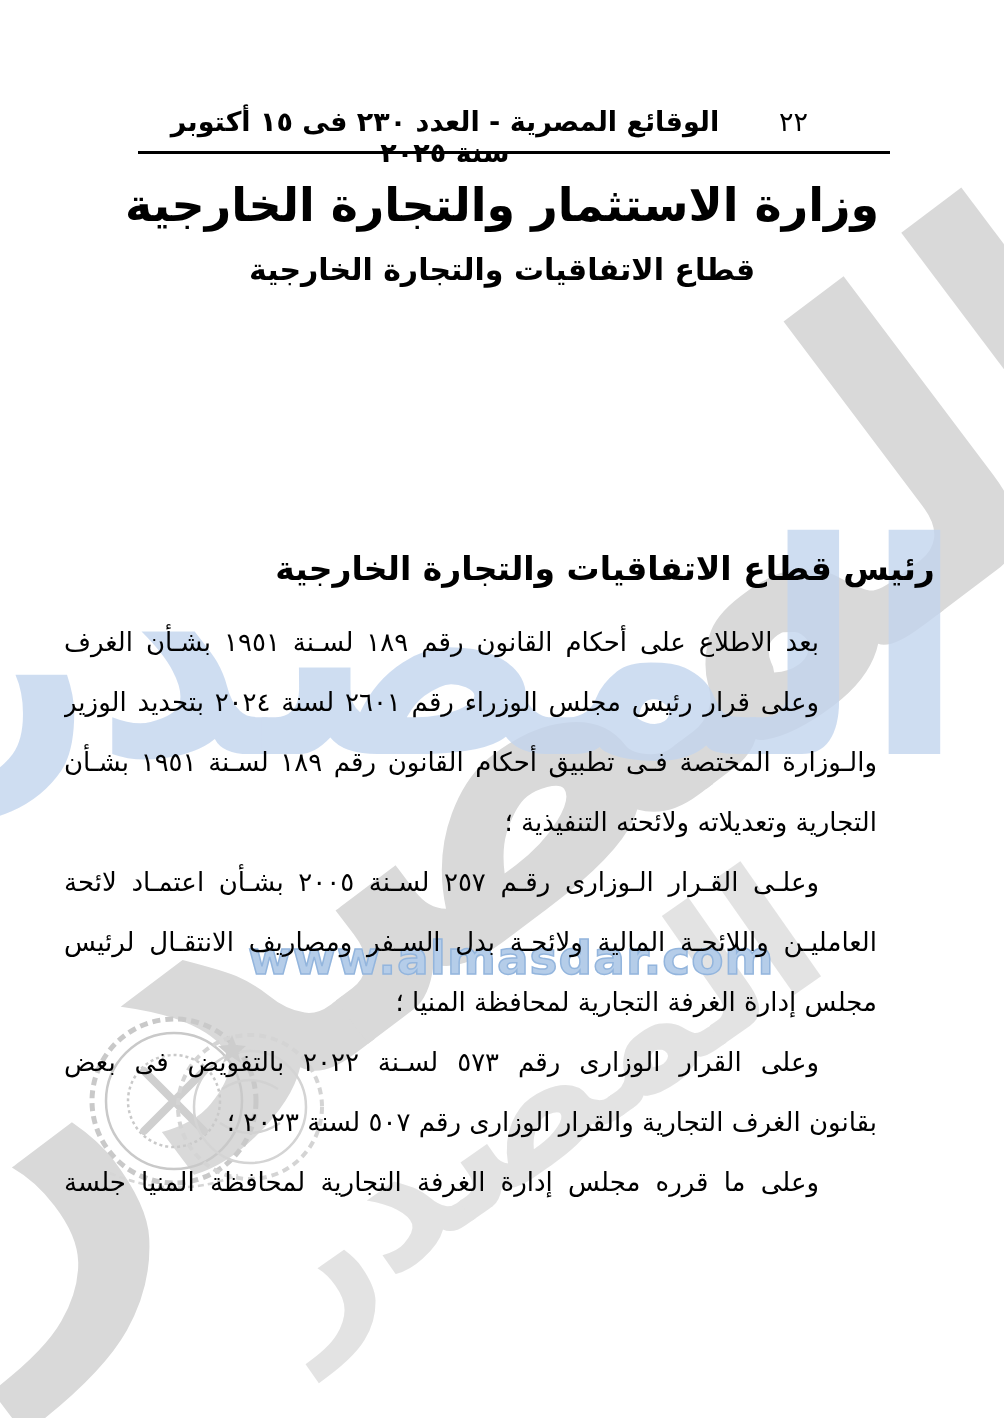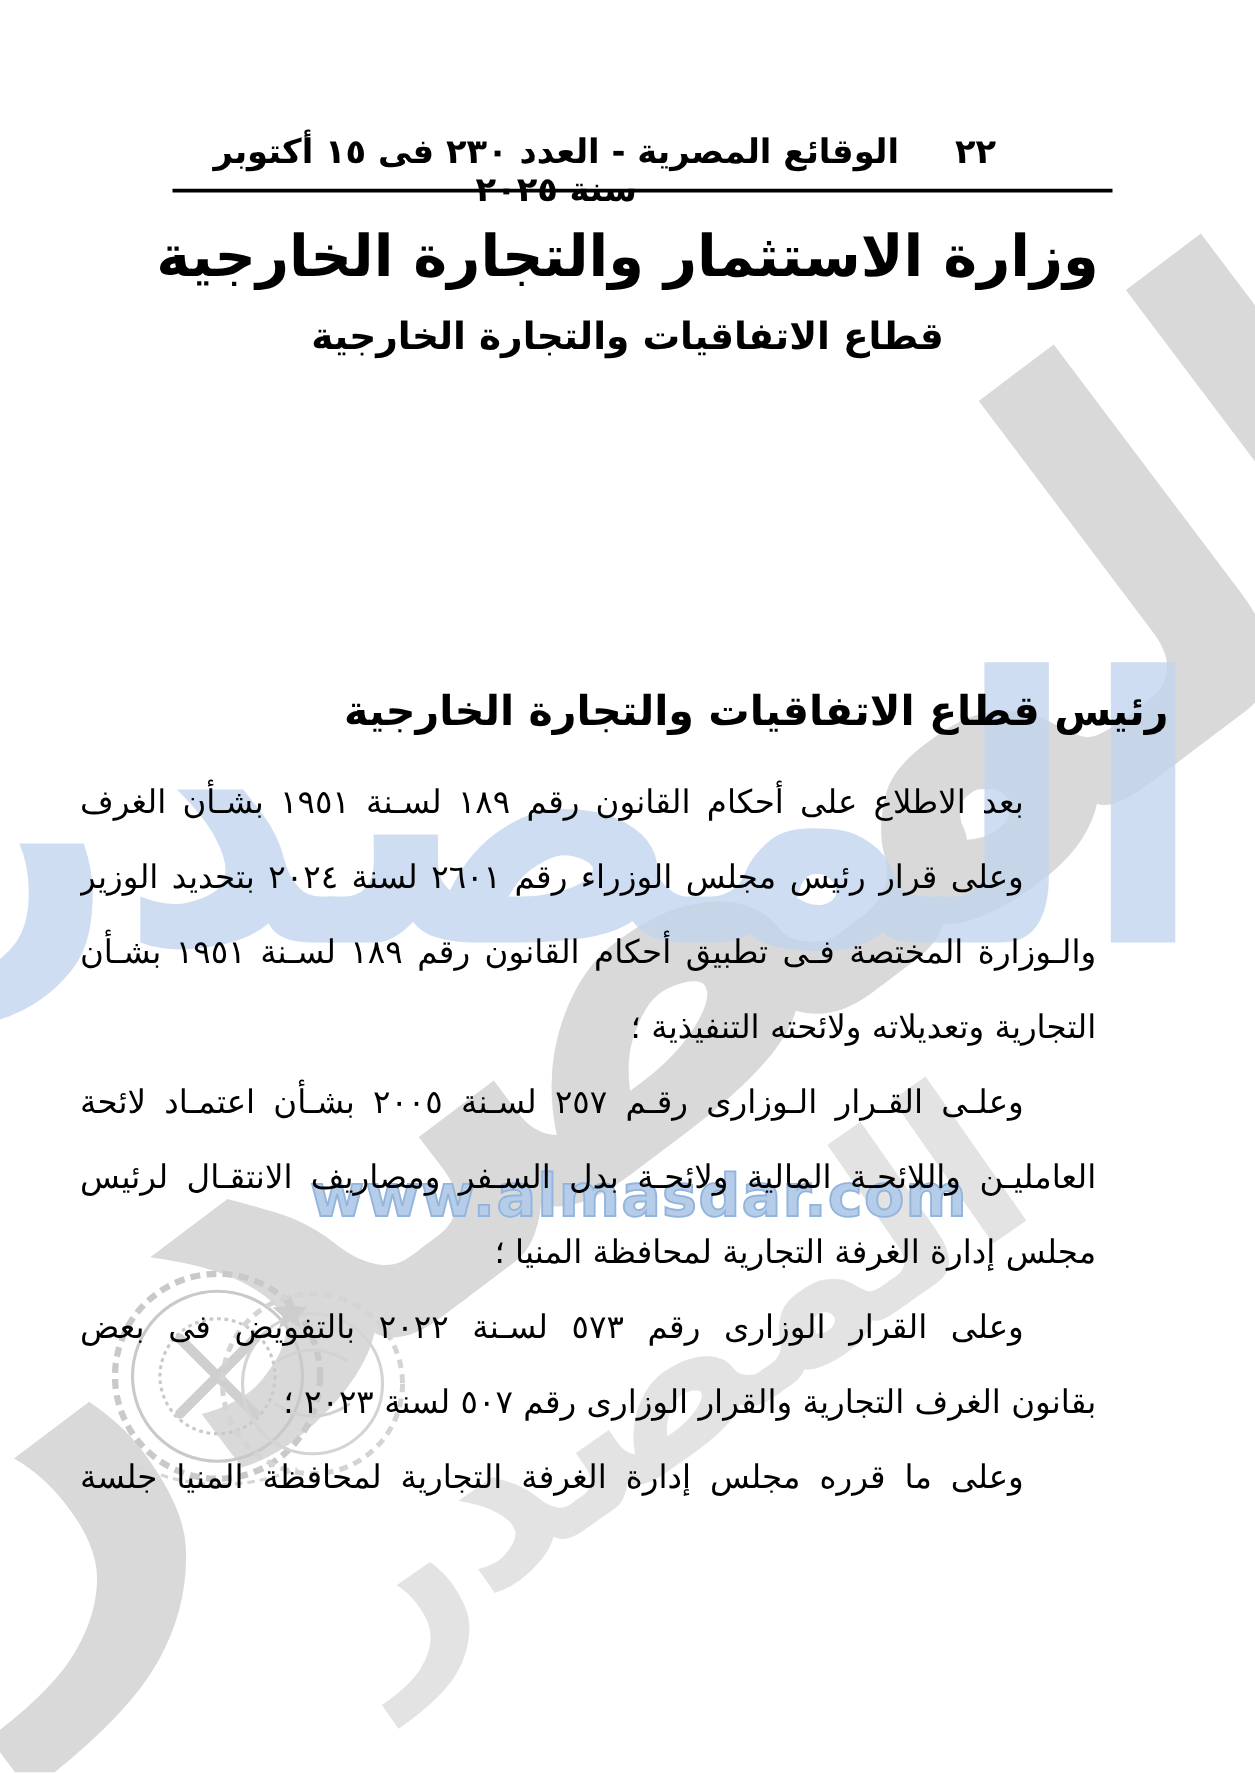--- a/index.html
+++ b/index.html
@@ -36,21 +36,21 @@
   }
   .seal { position:absolute; left:82px; top:1005px; z-index:1; }
 
   
   .gz-header {
     position:absolute; left:150px; top:106px; width:590px;
     text-align:center; font-size:27px; font-weight:bold; z-index:5;
   }
   .page-num {
     position:absolute; left:764px; top:106px; width:44px;
-    text-align:left; font-size:27px; font-weight:bold; z-index:5;
+    text-align:right; font-size:27px; font-weight:normal; z-index:5;
   }
   .rule {
     position:absolute; left:138px; top:151px; width:752px; height:3px;
     background:#000; z-index:5;
   }
 
   
   .h {
     position:absolute; left:57px; width:890px; text-align:center;
     font-weight:bold; z-index:5; white-space:nowrap;

